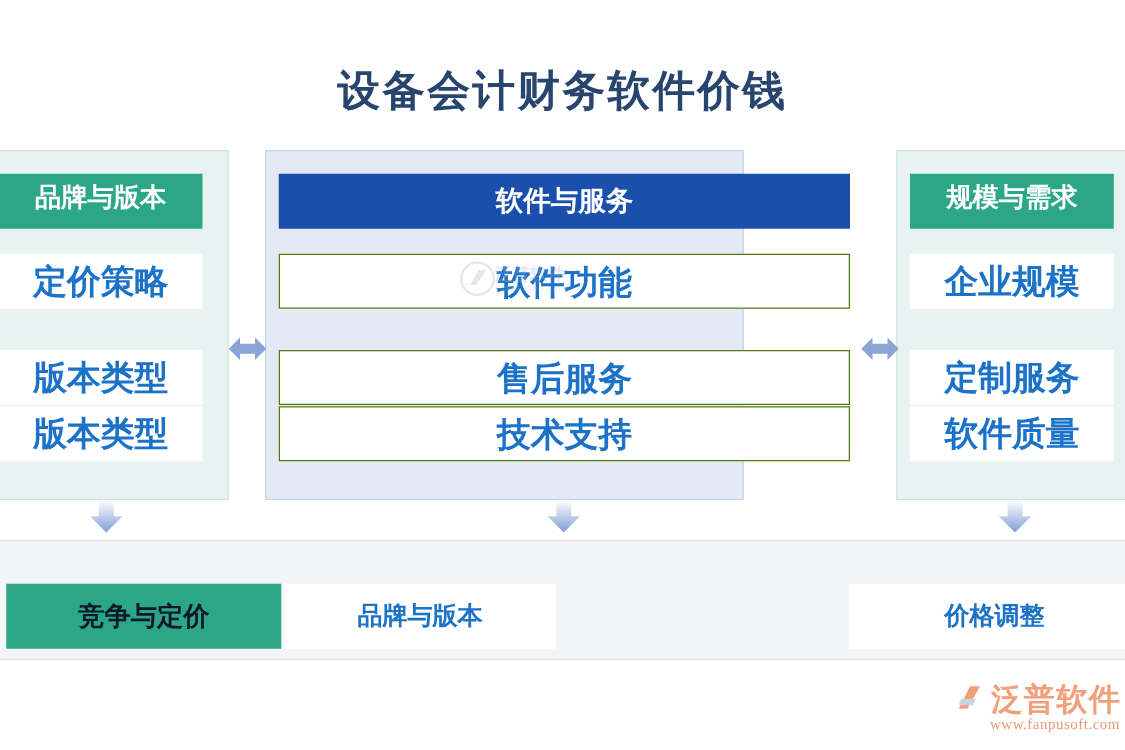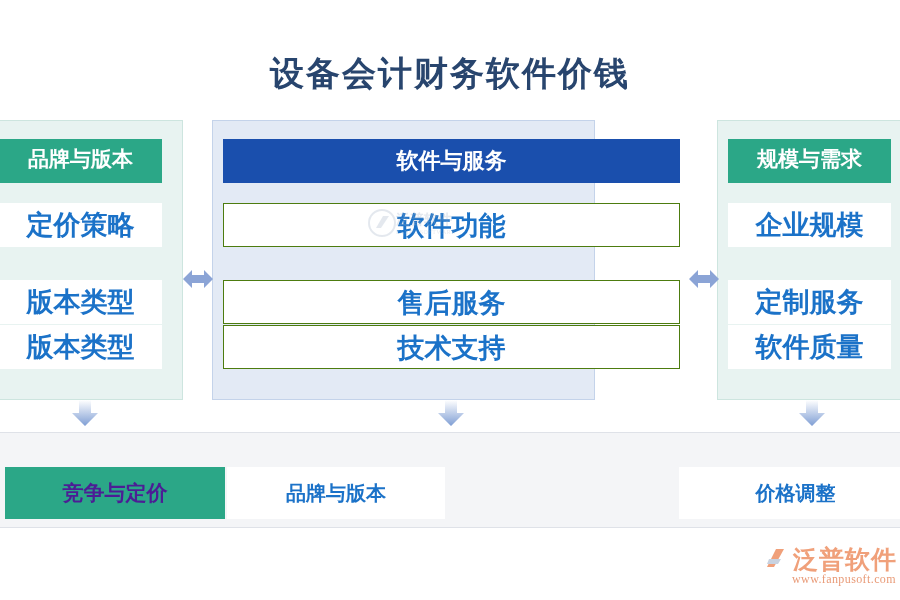--- a/index.html
+++ b/index.html
@@ -131,21 +131,21 @@
     height: 52px;
     line-height: 52px;
     text-align: center;
     font-size: 20px;
     font-weight: bold;
     white-space: nowrap;
     box-sizing: border-box;
   }
   .bot-cell.head {
     background: #2ba787;
-    color: #4c1d95;
+    color: #0f172a;
     left: 5px;
     width: 220px;
     font-size: 21px;
   }
   .bot-cell.plain {
     background: #ffffff;
     color: #1b72c8;
   }
   .bc1 { left: 227px; width: 218px; }
   .bc2 { left: 453px; width: 218px; }

